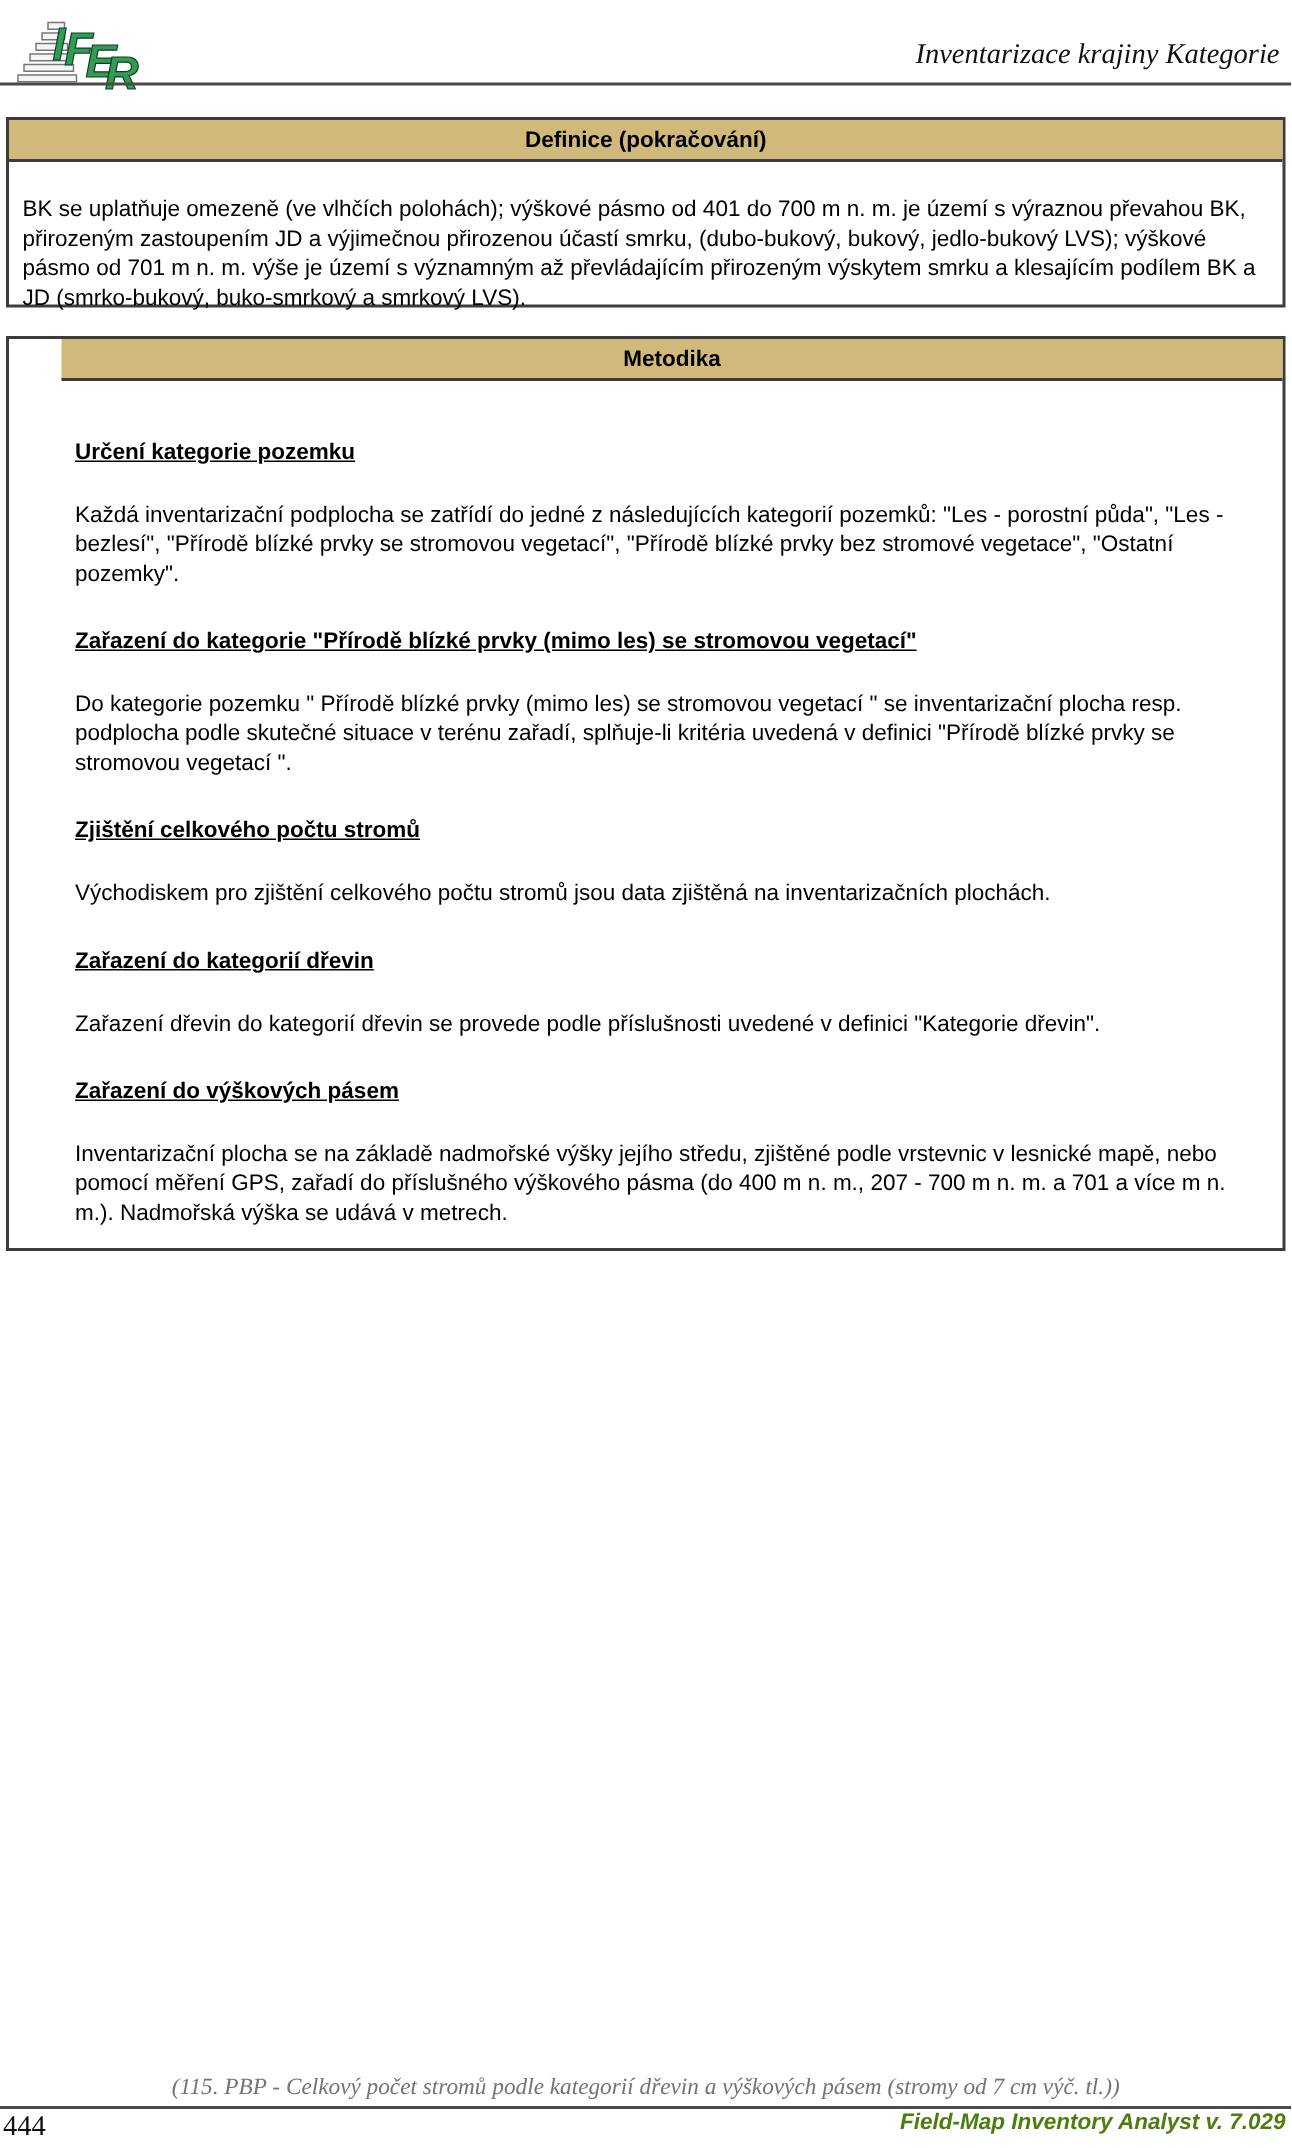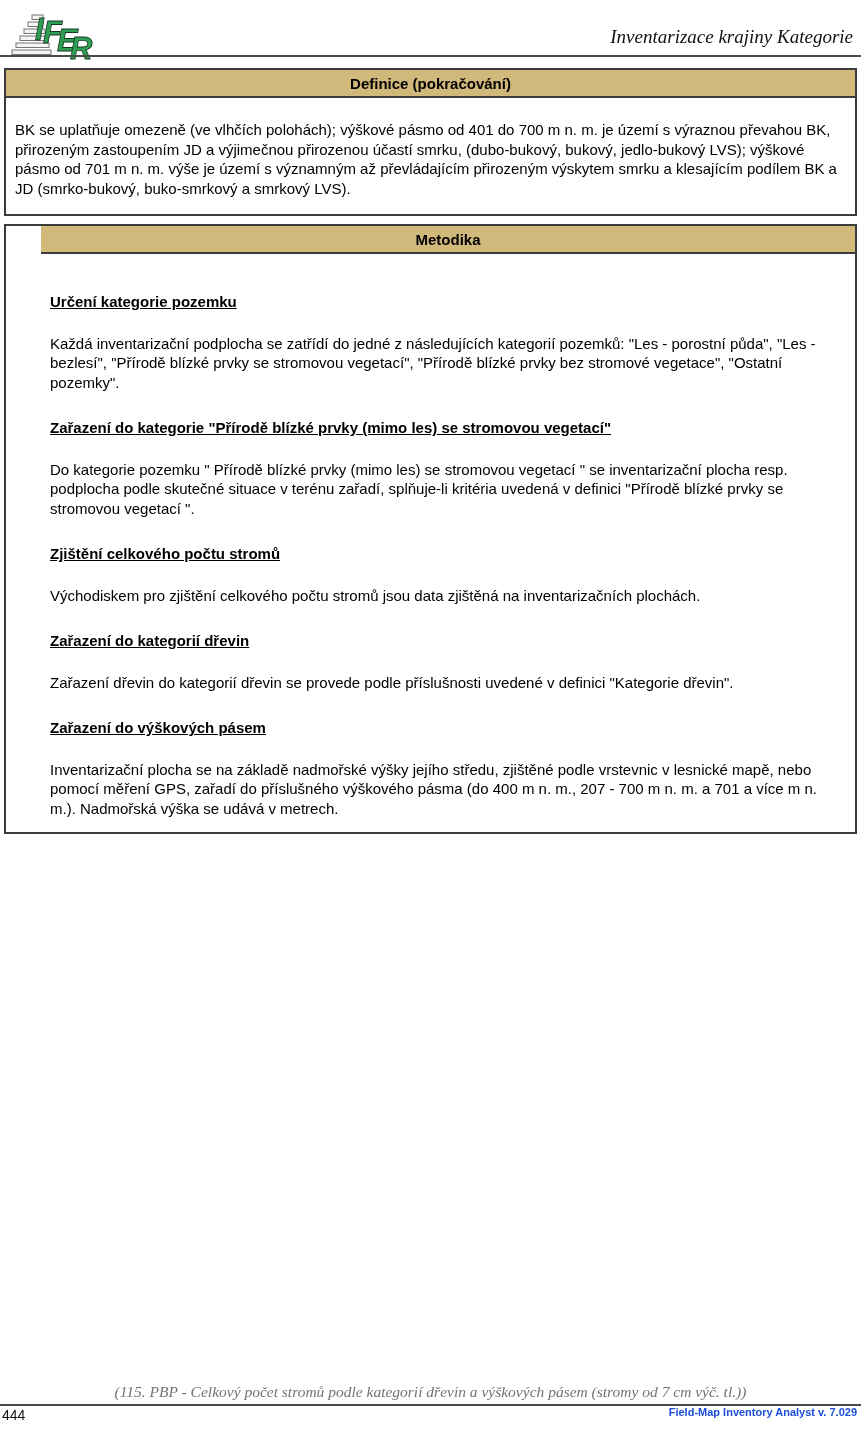--- a/index.html
+++ b/index.html
@@ -39,21 +39,21 @@
   }
 
   
   .panel {
     position: absolute;
     left: 4px;
     right: 4px;
     border: 2px solid #3c3c3c;
     background: #ffffff;
   }
-  .panel-definice { top: 68px;  height: 148px; }
+  .panel-definice { top: 78px;  height: 127px; }
   .panel-metodika { top: 224px; height: 610px; padding-left: 35px; }
 
   .panel-header {
     height: 28px;
     line-height: 28px;
     background: #d1b97b;
     border-bottom: 2px solid #3c3c3c;
     text-align: center;
     font-weight: bold;
     font-size: 15px;
@@ -90,31 +90,32 @@
     position: absolute;
     left: 0;
     right: 0;
     top: 1404px;
     border-top: 2px solid #4a4a4a;
   }
   .page-number {
     position: absolute;
     left: 2px;
     top: 1407px;
-    font-family: Liberation Sans, sans-serif;
-    font-size: 14px;
+    font-family: Liberation Serif, serif;
+    font-size: 19px;
     color: #111;
   }
   .footer-app {
     position: absolute;
     right: 4px;
     top: 1406px;
+    font-style: italic;
     font-weight: bold;
-    font-size: 11px;
-    color: #1d4ed8;
+    font-size: 15px;
+    color: #4d7c0f;
   }
 </style>
 </head>
 <body>
 
 <div class="page">
 
   <div class="logo">
     <svg width="92" height="60" viewBox="0 0 92 60">
       <g stroke="#777" fill="#f5f5f5" stroke-width="1">

